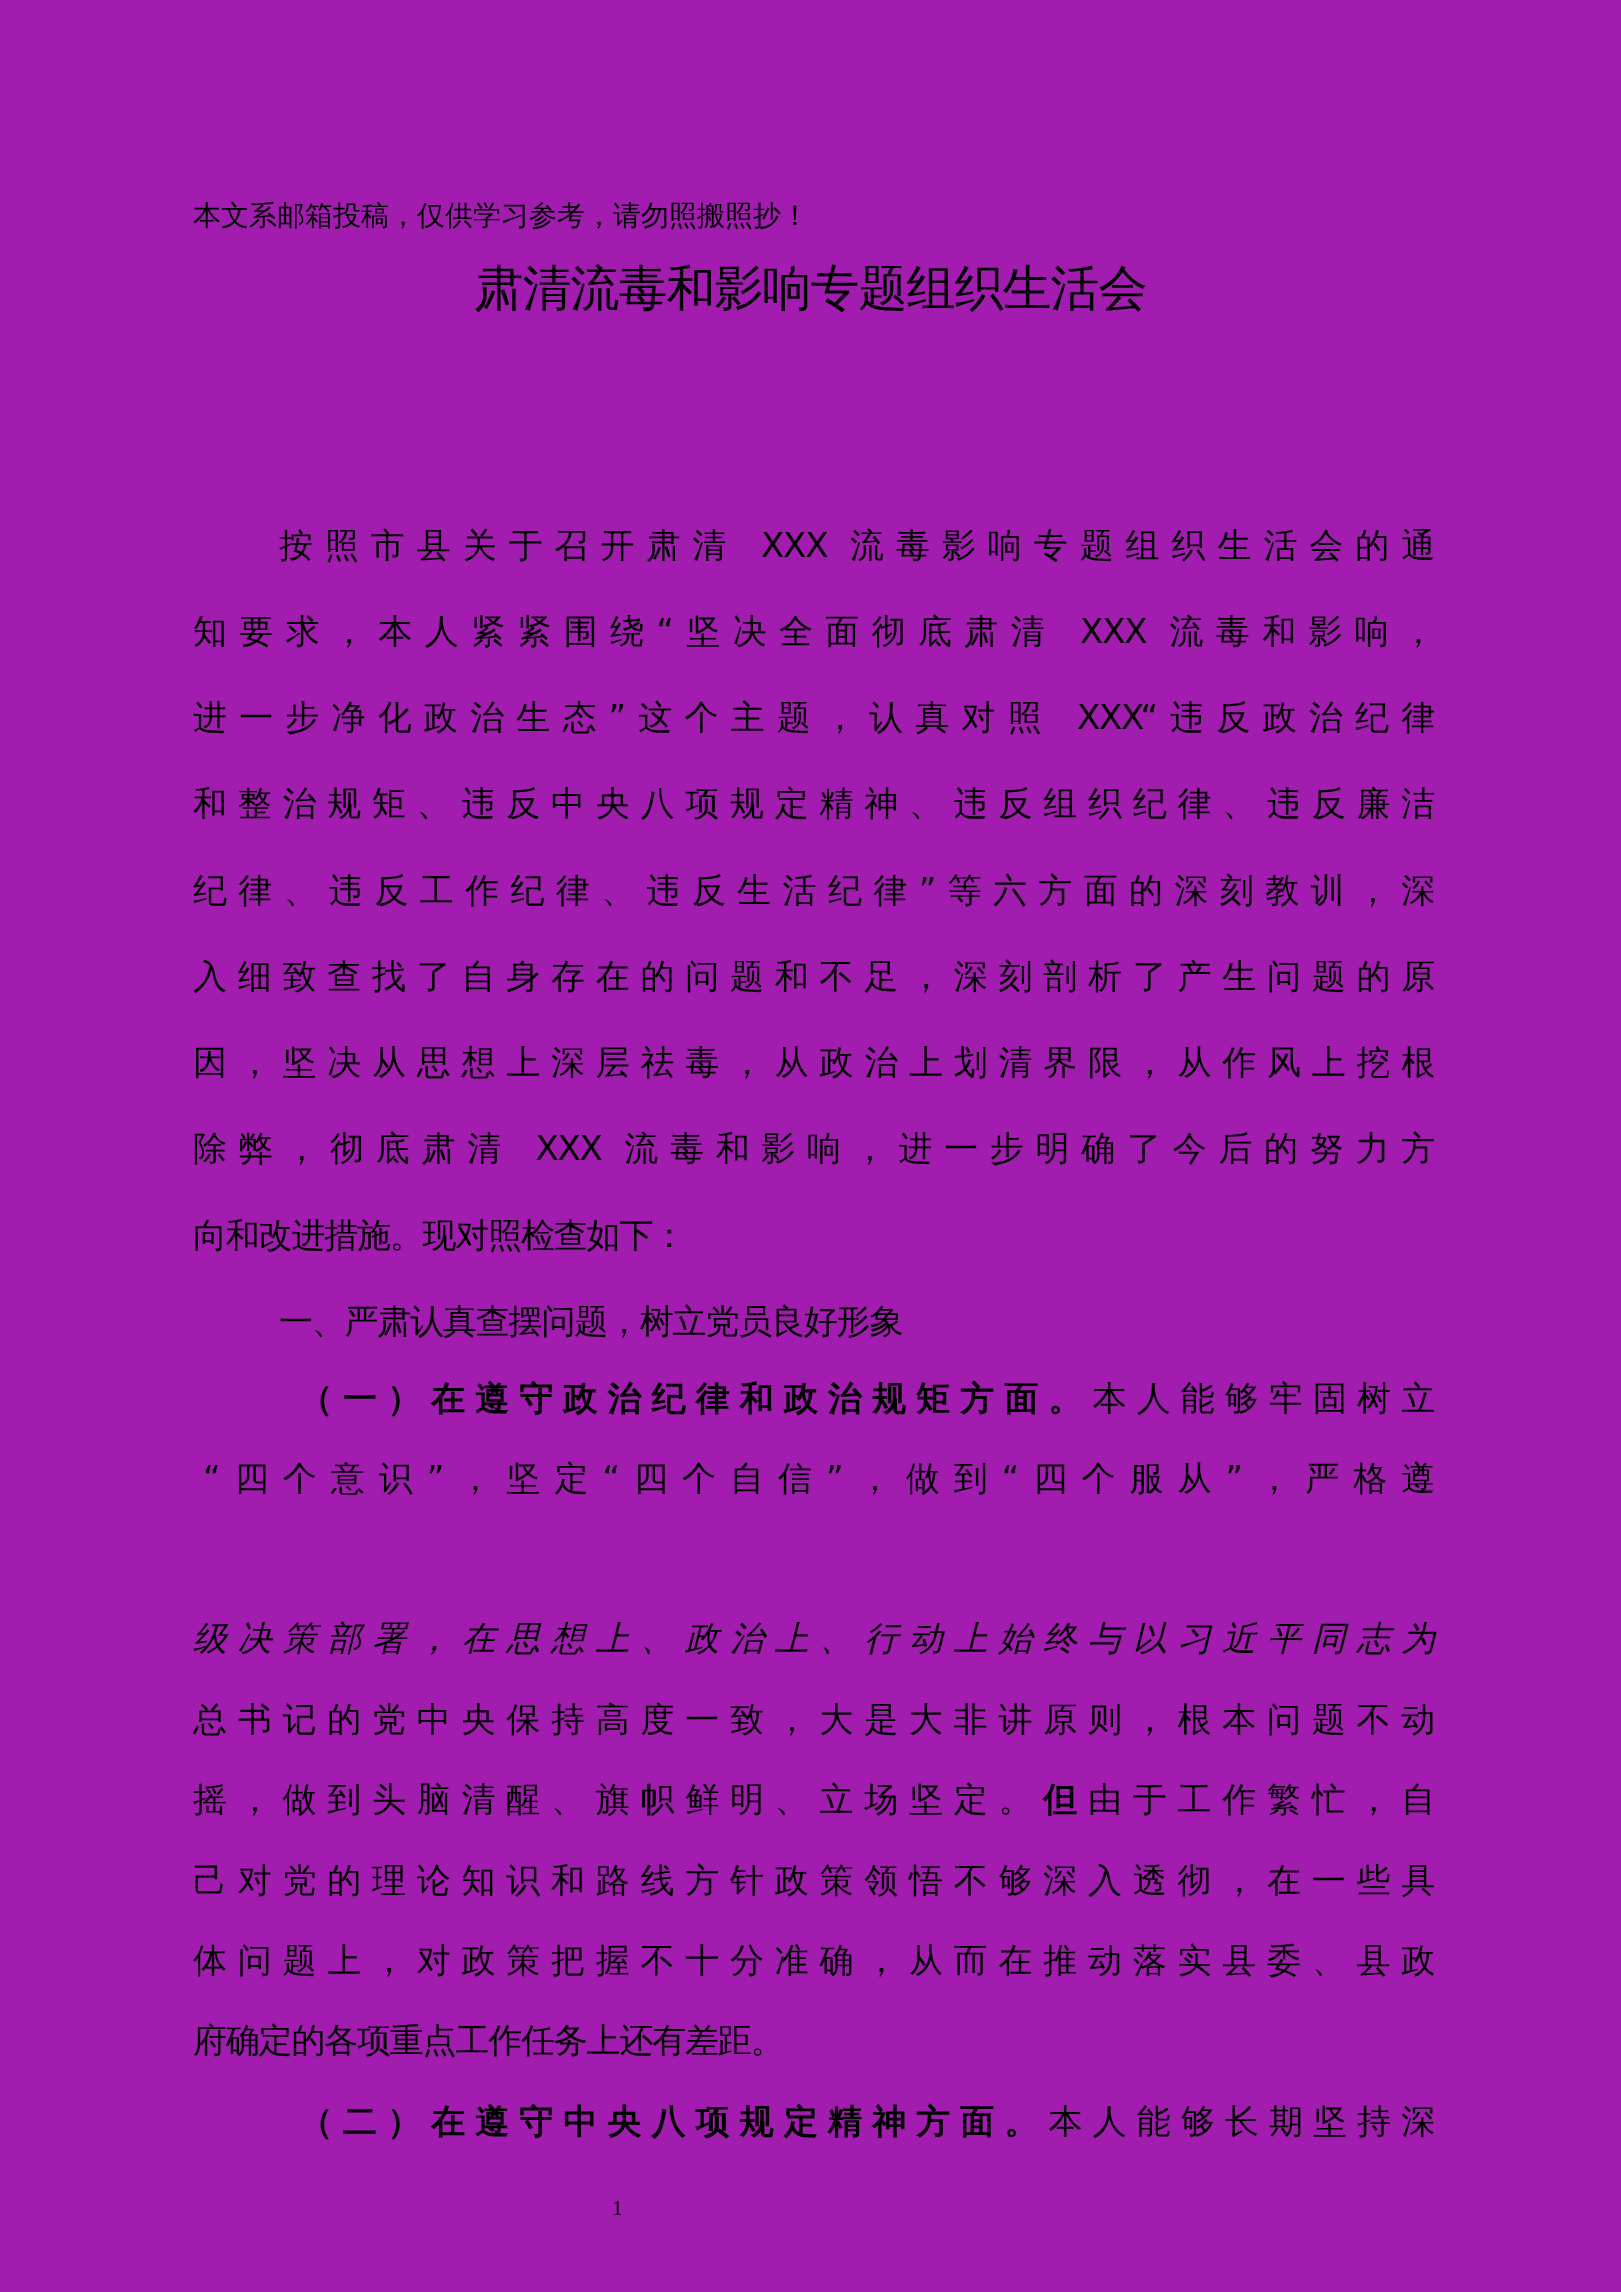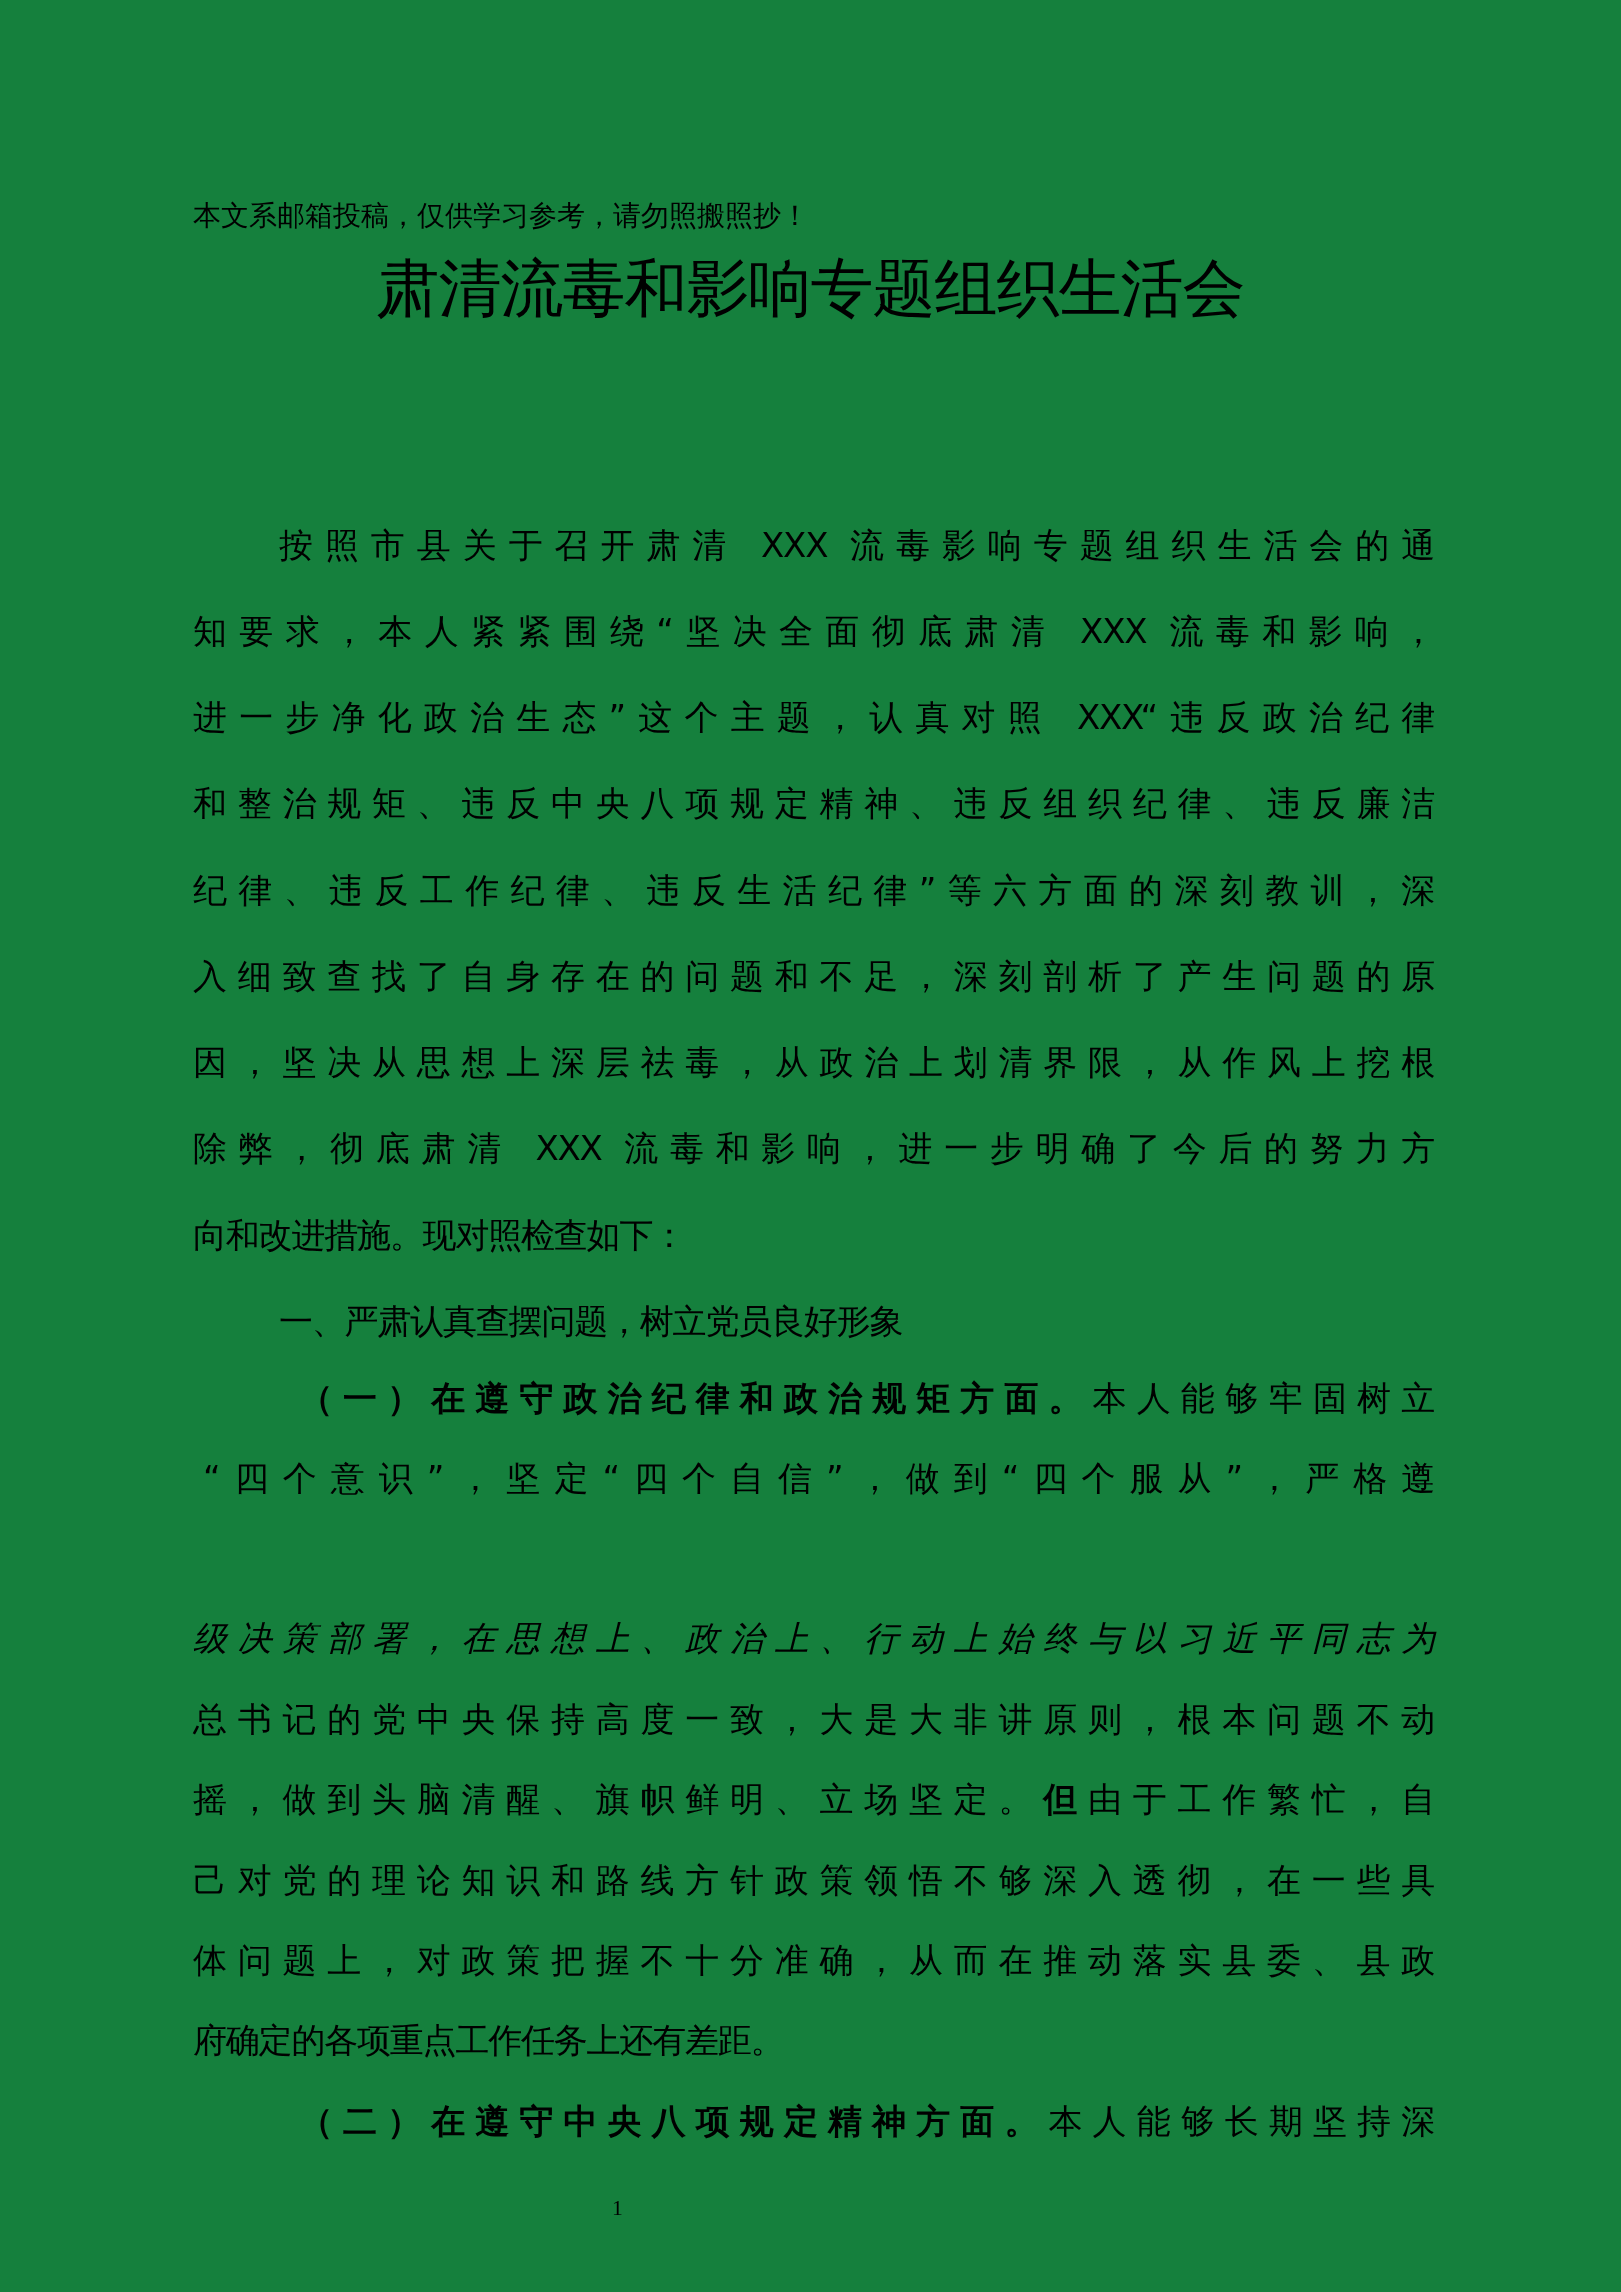--- a/index.html
+++ b/index.html
@@ -12,36 +12,36 @@
       height: 2293px;
       position: relative;
       overflow: hidden;
       font-family: "DejaVu Sans", "Liberation Sans", sans-serif;
       color: #000000;
     }
     .page {
       position: absolute;
       left: 0; top: 0;
       width: 1621px; height: 2293px;
-      background: #15803d;
+      background: #a21caf;
     }
     .notice {
       position: absolute;
       left: 193px;
       top: 196px;
       font-size: 28px;
       line-height: 39px;
       white-space: nowrap;
     }
     .title {
       position: absolute;
       left: 0;
       width: 1621px;
       text-align: center;
-      font-size: 63px;
+      font-size: 49px;
       line-height: 71px;
       white-space: nowrap;
       letter-spacing: -1px;
     }
     .title.t1 { top: 253px; }
     .title.t2 { top: 333px; }
     .line {
       position: absolute;
       left: 193px;
       width: 1241px;

